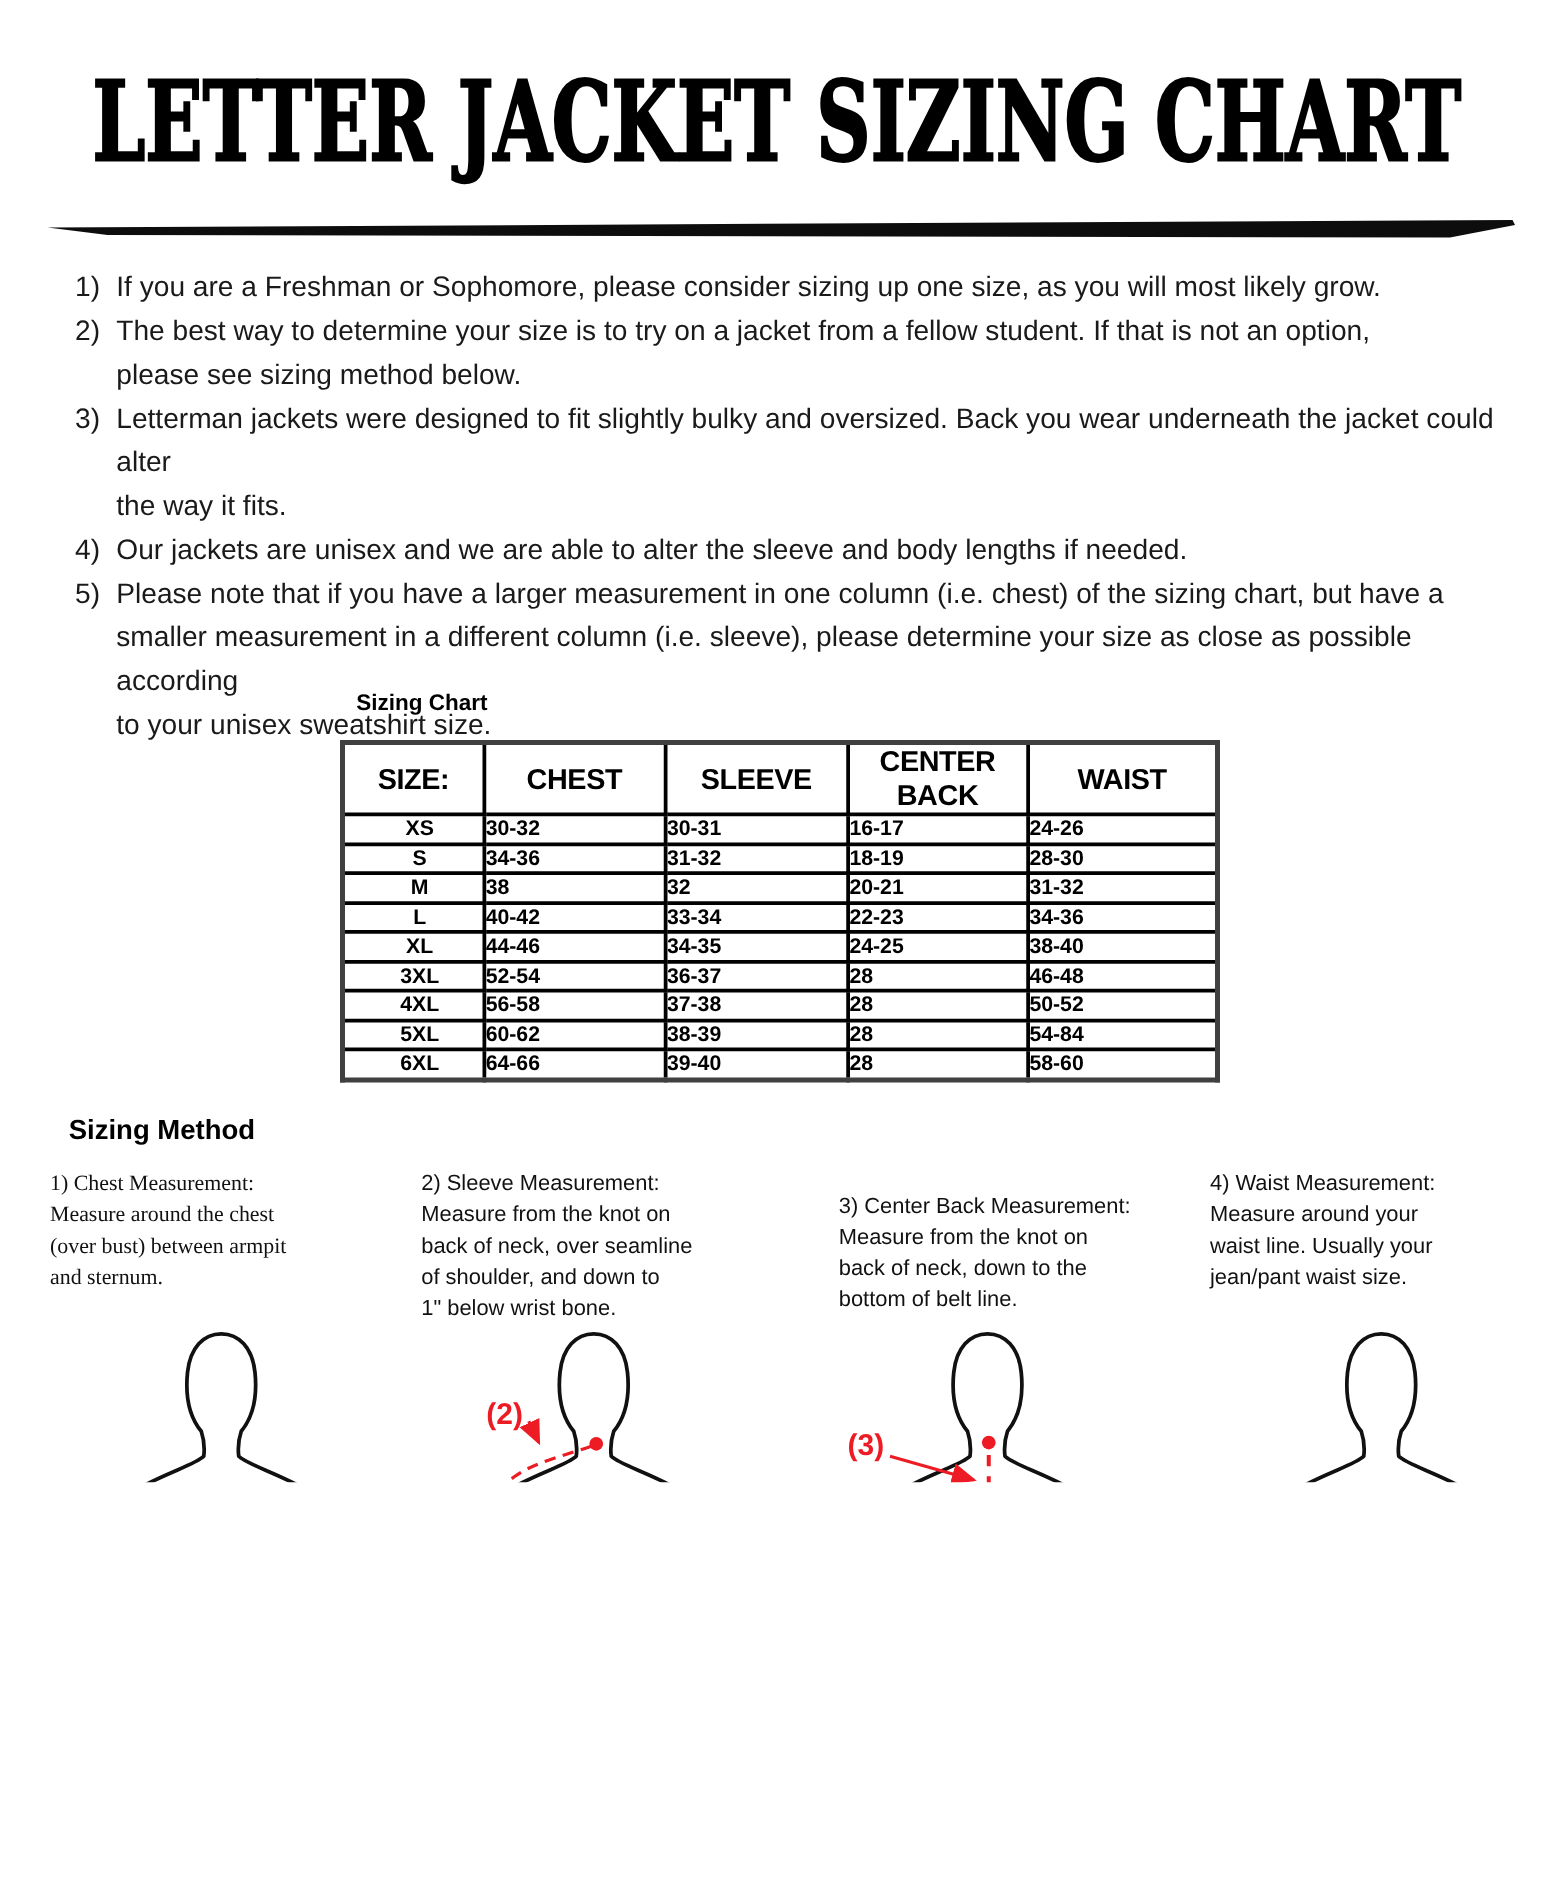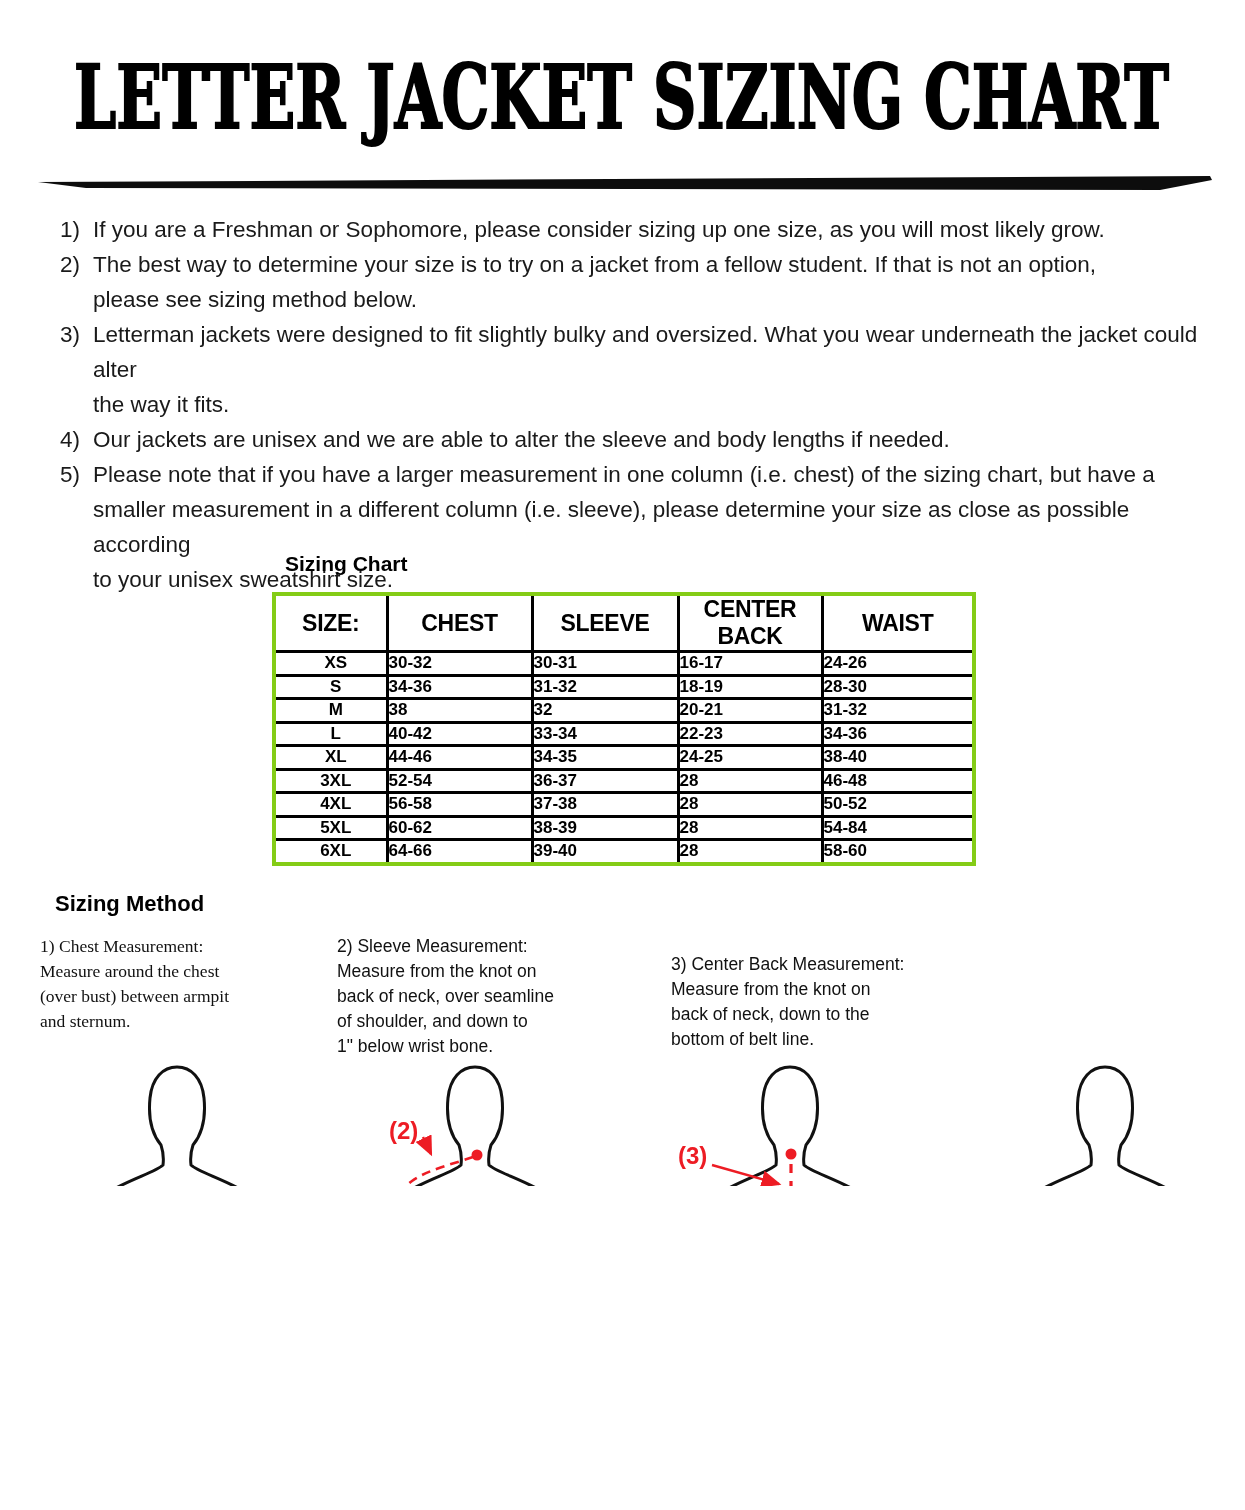--- a/index.html
+++ b/index.html
@@ -7,25 +7,25 @@
         font-family:"Liberation Sans",sans-serif;color:#1a1a1a;}
   .abs{position:absolute;}
   
   .title-svg{left:72px;top:48px;}
   
   .notes{left:60px;top:212px;width:1150px;font-size:22.5px;line-height:35px;color:#1a1a1a;}
   .note{display:flex;}
   .note .num{flex:0 0 33px;}
   .note .txt{white-space:pre-line;}
   
-  .chart-heading{left:285px;top:552px;font-size:21px;font-weight:bold;color:#000;}
+  .chart-heading{left:285px;top:552px;font-size:18px;font-weight:bold;color:#000;}
   .sizing-table{left:272px;top:592px;}
   table{border-collapse:collapse;width:700px;table-layout:fixed;background:#fff;}
   th,td{border:3px solid #000;overflow:hidden;}
-  table{border:4px solid #84cc16;padding-left:19px;}
+  table{border:4px solid #404040;padding-left:19px;}
   th{font-size:23px;font-weight:bold;height:34px;text-align:center;letter-spacing:-0.3px;padding:0;color:#000;}
   td{font-size:17px;font-weight:bold;text-align:left;height:20.5px;padding:0;color:#000;}
   td.size-col{text-align:center;padding-left:10px;}
   
   .method-heading{left:55px;top:891px;font-size:22px;font-weight:bold;color:#000;}
   .method-text{top:934px;font-size:17.5px;line-height:25px;white-space:pre-line;color:#111;}
   .m1{left:40px;width:295px;font-family:Liberation Serif, serif;} .m2{left:337px;width:310px;} .m3{left:671px;width:315px;margin-top:18px;} .m4{left:968px;width:235px;}
   
   .fig{top:1058px;width:300px;height:450px;}
   .f1{left:27px;} .f2{left:325px;} .f3{left:640px;} .f4{left:955px;}
@@ -62,21 +62,21 @@
       <span class="num">1)</span>
       <span class="txt">If you are a Freshman or Sophomore, please consider sizing up one size, as you will most likely grow.</span>
     </div>
     <div class="note">
       <span class="num">2)</span>
       <span class="txt">The best way to determine your size is to try on a jacket from a fellow student. If that is not an option,
 please see sizing method below.</span>
     </div>
     <div class="note">
       <span class="num">3)</span>
-      <span class="txt">Letterman jackets were designed to fit slightly bulky and oversized. What you wear underneath the jacket could alter
+      <span class="txt">Letterman jackets were designed to fit slightly bulky and oversized. Back you wear underneath the jacket could alter
 the way it fits.</span>
     </div>
     <div class="note">
       <span class="num">4)</span>
       <span class="txt">Our jackets are unisex and we are able to alter the sleeve and body lengths if needed.</span>
     </div>
     <div class="note">
       <span class="num">5)</span>
       <span class="txt">Please note that if you have a larger measurement in one column (i.e. chest) of the sizing chart, but have a
 smaller measurement in a different column (i.e. sleeve), please determine your size as close as possible according
@@ -178,20 +178,24 @@
 and sternum.</div>
   <div class="abs method-text m2">2) Sleeve Measurement:
 Measure from the knot on
 back of neck, over seamline
 of shoulder, and down to
 1" below wrist bone.</div>
   <div class="abs method-text m3">3) Center Back Measurement:
 Measure from the knot on
 back of neck, down to the
 bottom of belt line.</div>
+  <div class="abs method-text m4">4) Waist Measurement:
+Measure around your
+waist line. Usually your
+jean/pant waist size.</div>
 
   <svg class="abs fig f1" viewBox="0 0 300 450">
     <use href="#body-outline"></use>
     <ellipse class="ann-dash" cx="150" cy="151" rx="49" ry="9" transform="rotate(-2 150 151)"></ellipse>
     <line class="ann-line" x1="44" y1="145" x2="94" y2="151" marker-end="url(#arrh)"></line>
     <text class="callout" x="8" y="152">(1)</text>
   </svg>
 
   <svg class="abs fig f2" viewBox="0 0 300 450">
     <use href="#body-outline"></use>

